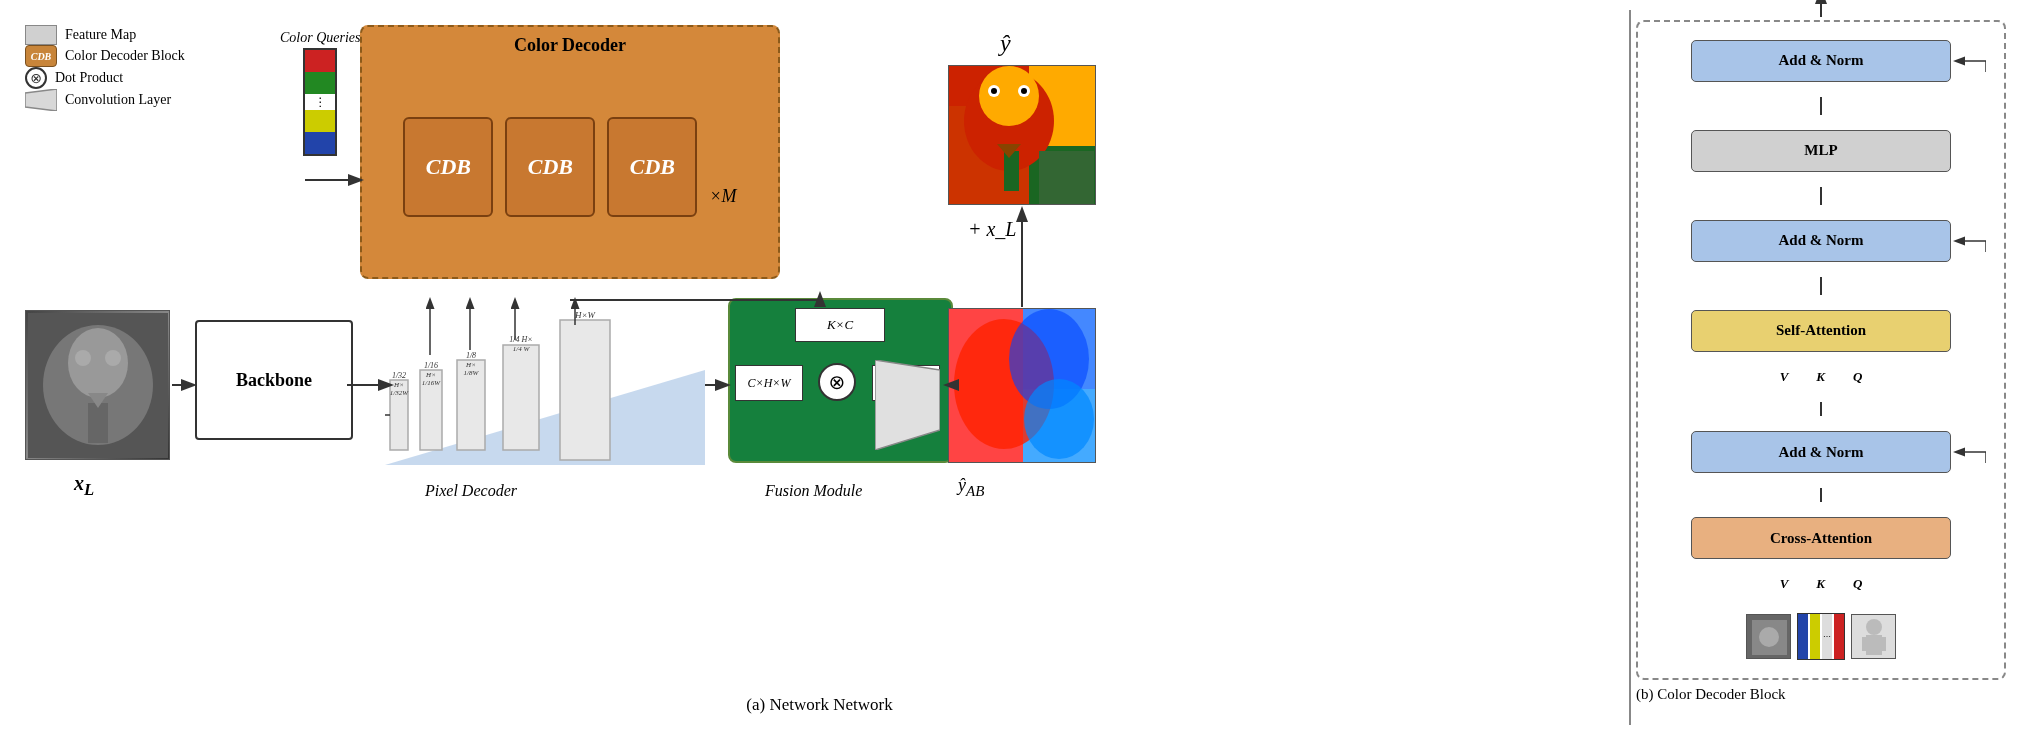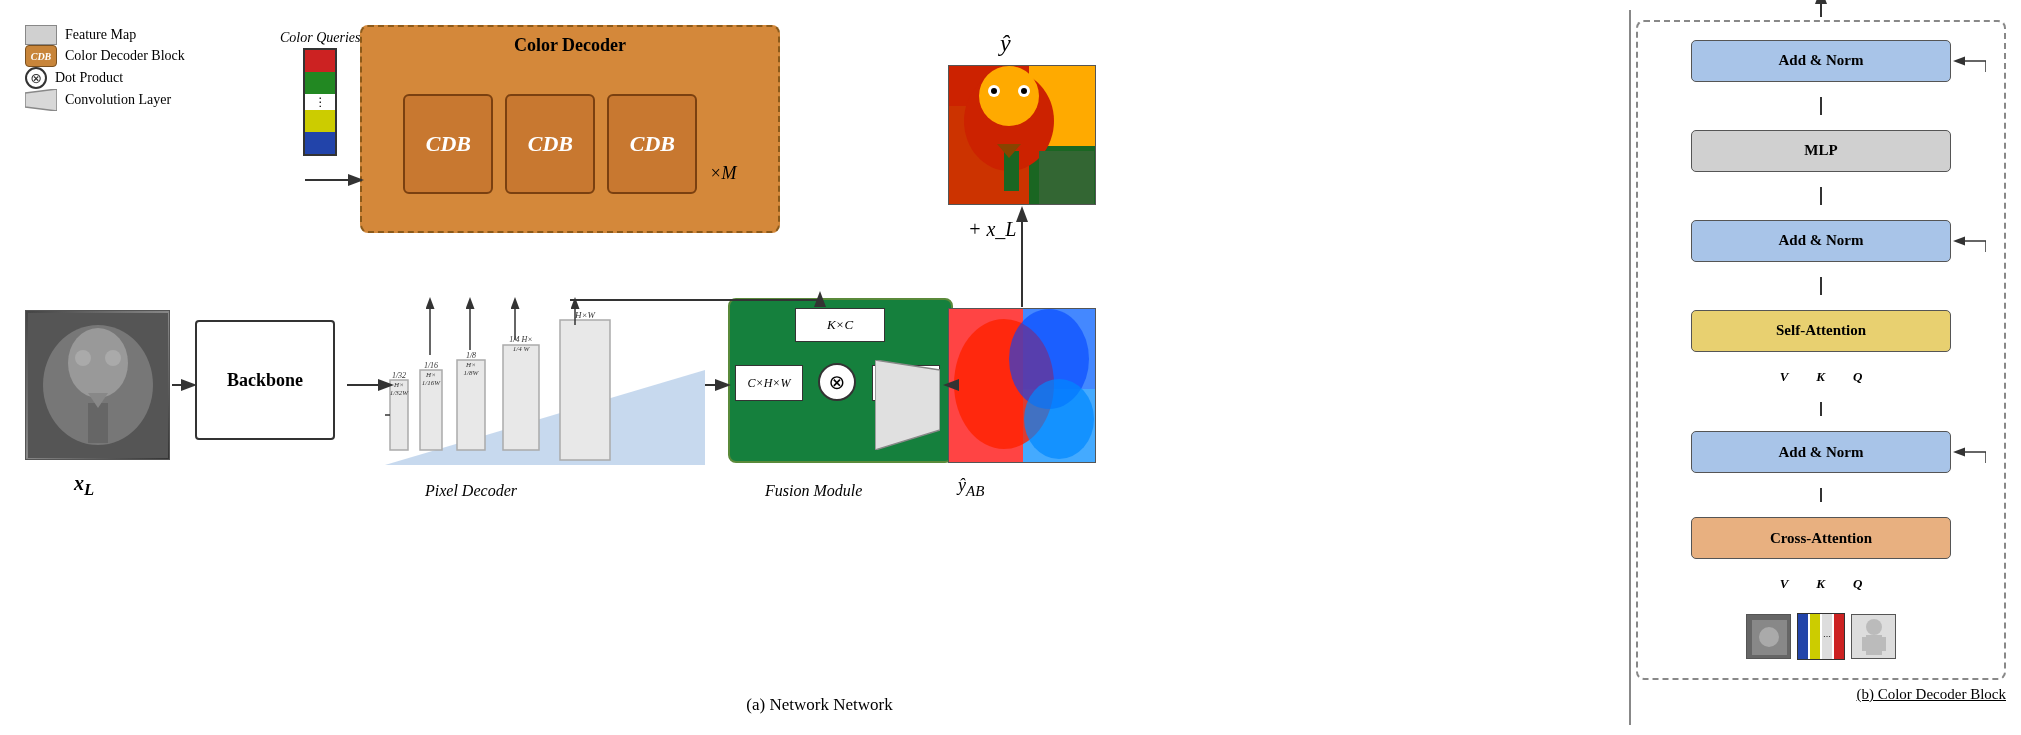--- a/index.html
+++ b/index.html
@@ -113,21 +113,21 @@
     .cq-dots { width: 30px; height: 16px; background: #fff; display: flex; align-items: center; justify-content: center; font-size: 12px; }
     .cq-yellow { width: 30px; height: 22px; background: #cccc00; }
     .cq-blue { width: 30px; height: 22px; background: #2244aa; }
 
     
     .color-decoder-box {
       position: absolute;
       top: 15px;
       left: 350px;
       width: 420px;
-      height: 208px;
+      height: 254px;
       background: #d4883a;
       border: 2.5px dashed #8b5a1a;
       border-radius: 8px;
       display: flex;
       flex-direction: column;
       align-items: center;
       padding: 8px;
     }
 
     .color-decoder-title {
@@ -162,21 +162,21 @@
       font-size: 18px;
       font-style: italic;
       margin-top: 60px;
     }
 
     
     .backbone-box {
       position: absolute;
       top: 310px;
       left: 185px;
-      width: 140px;
+      width: 158px;
       height: 120px;
       background: white;
       border: 2.5px solid #333;
       border-radius: 4px;
       display: flex;
       align-items: center;
       justify-content: center;
       font-size: 18px;
       font-weight: bold;
     }
@@ -585,18 +585,18 @@
             <circle cx="22" cy="12" r="8" fill="#bbb"></circle>
             <rect x="14" y="20" width="16" height="20" fill="#bbb"></rect>
             <rect x="10" y="22" width="8" height="14" fill="#bbb"></rect>
             <rect x="26" y="22" width="8" height="14" fill="#bbb"></rect>
           </svg>
         </div>
       </div>
 
     </div>
 
-    <div style="text-align:right; font-size:15px; margin-top:6px;text-decoration:underline;">
+    <div style="text-align:left; font-size:15px; margin-top:6px;">
       <span>(b) Color Decoder Block</span>
     </div>
   </div>
 
 </div>
 
 </body></html>

